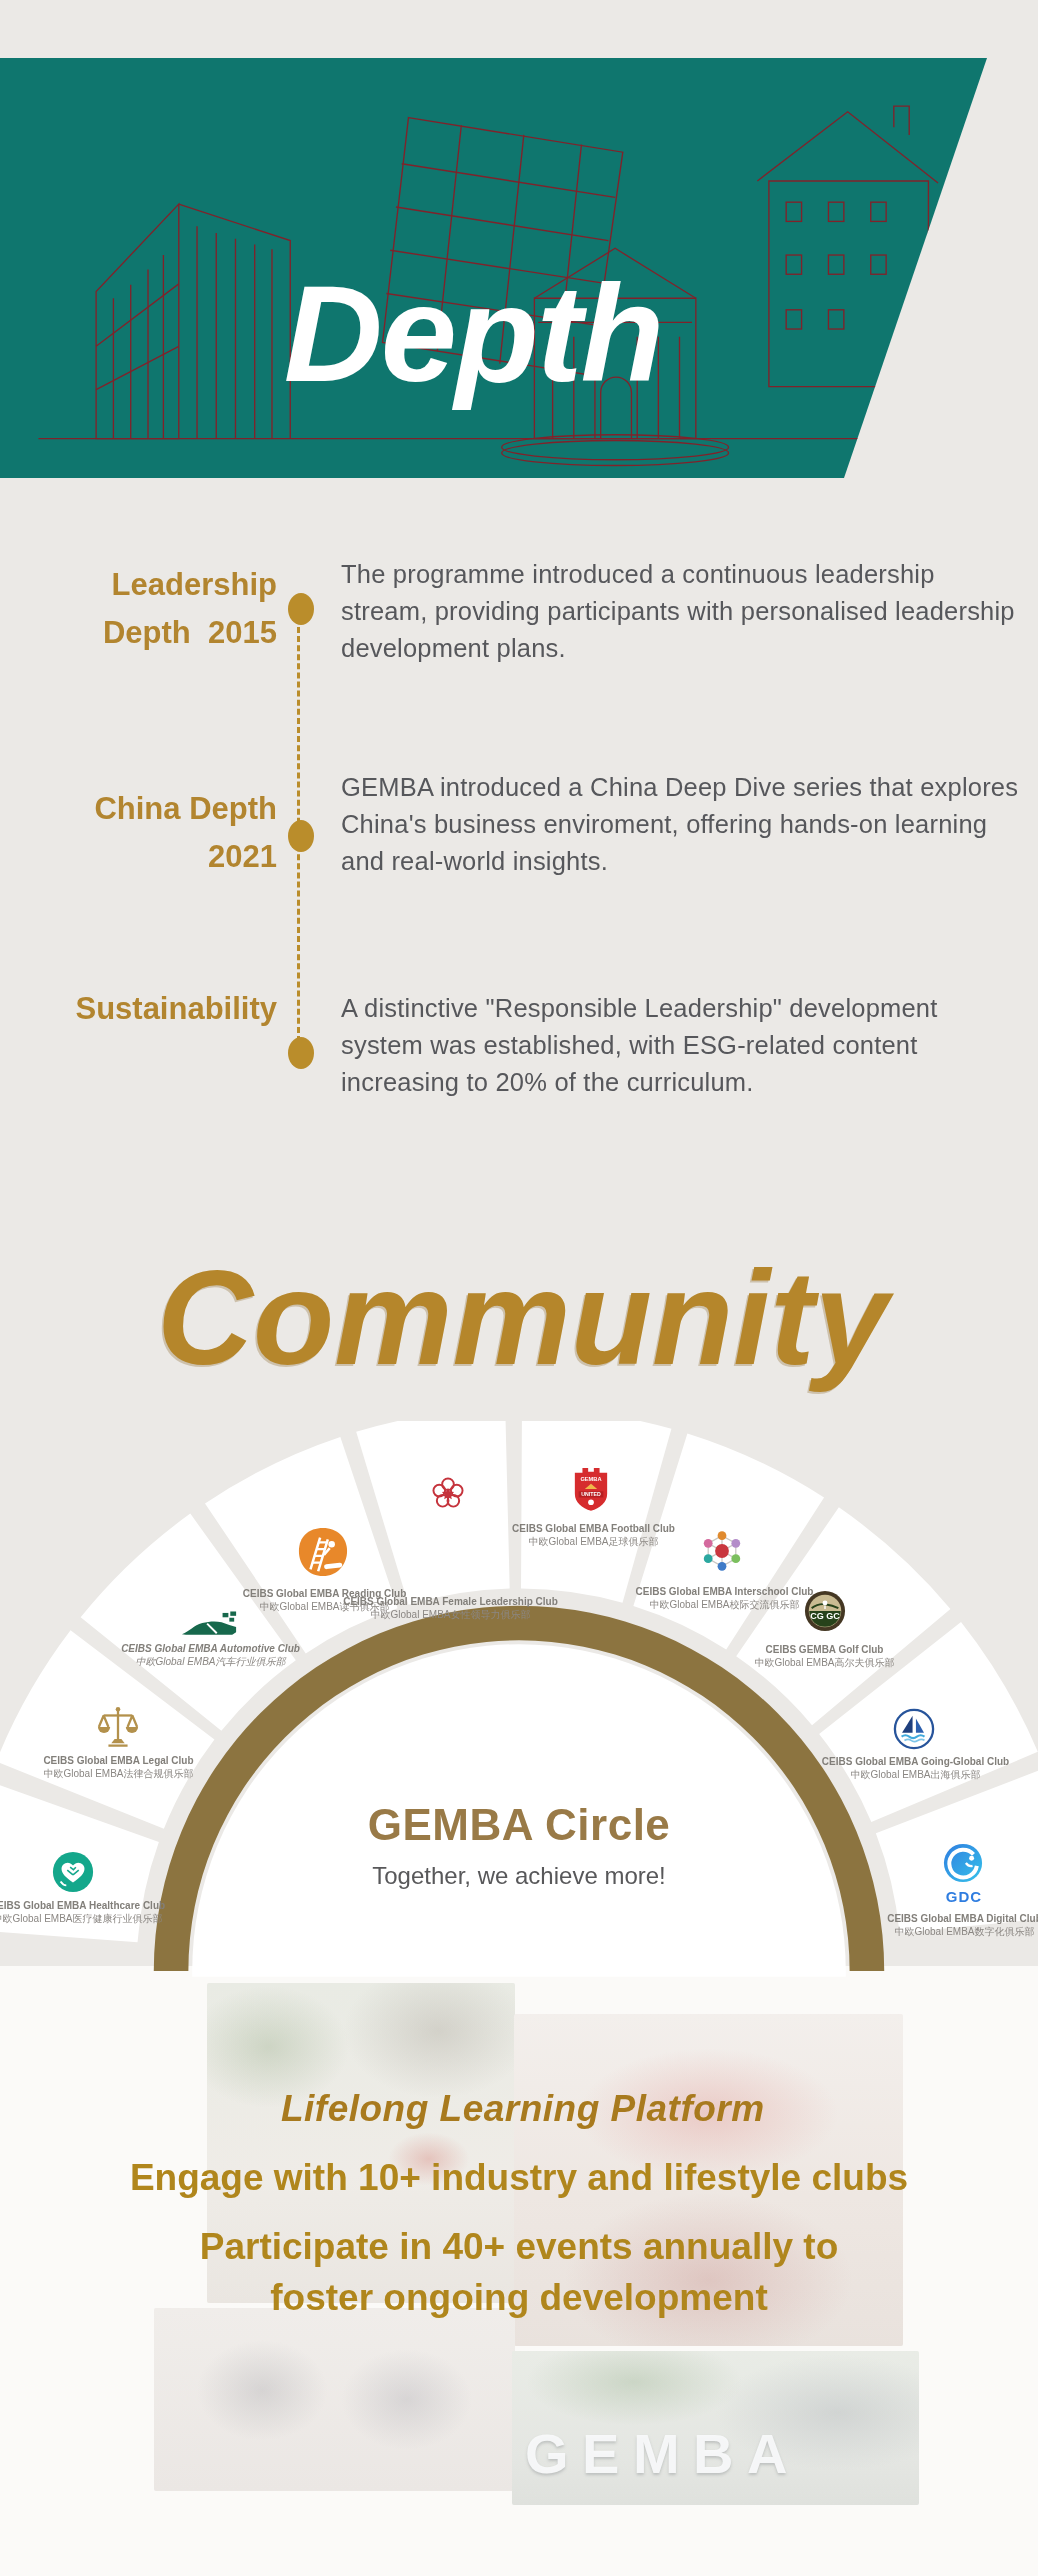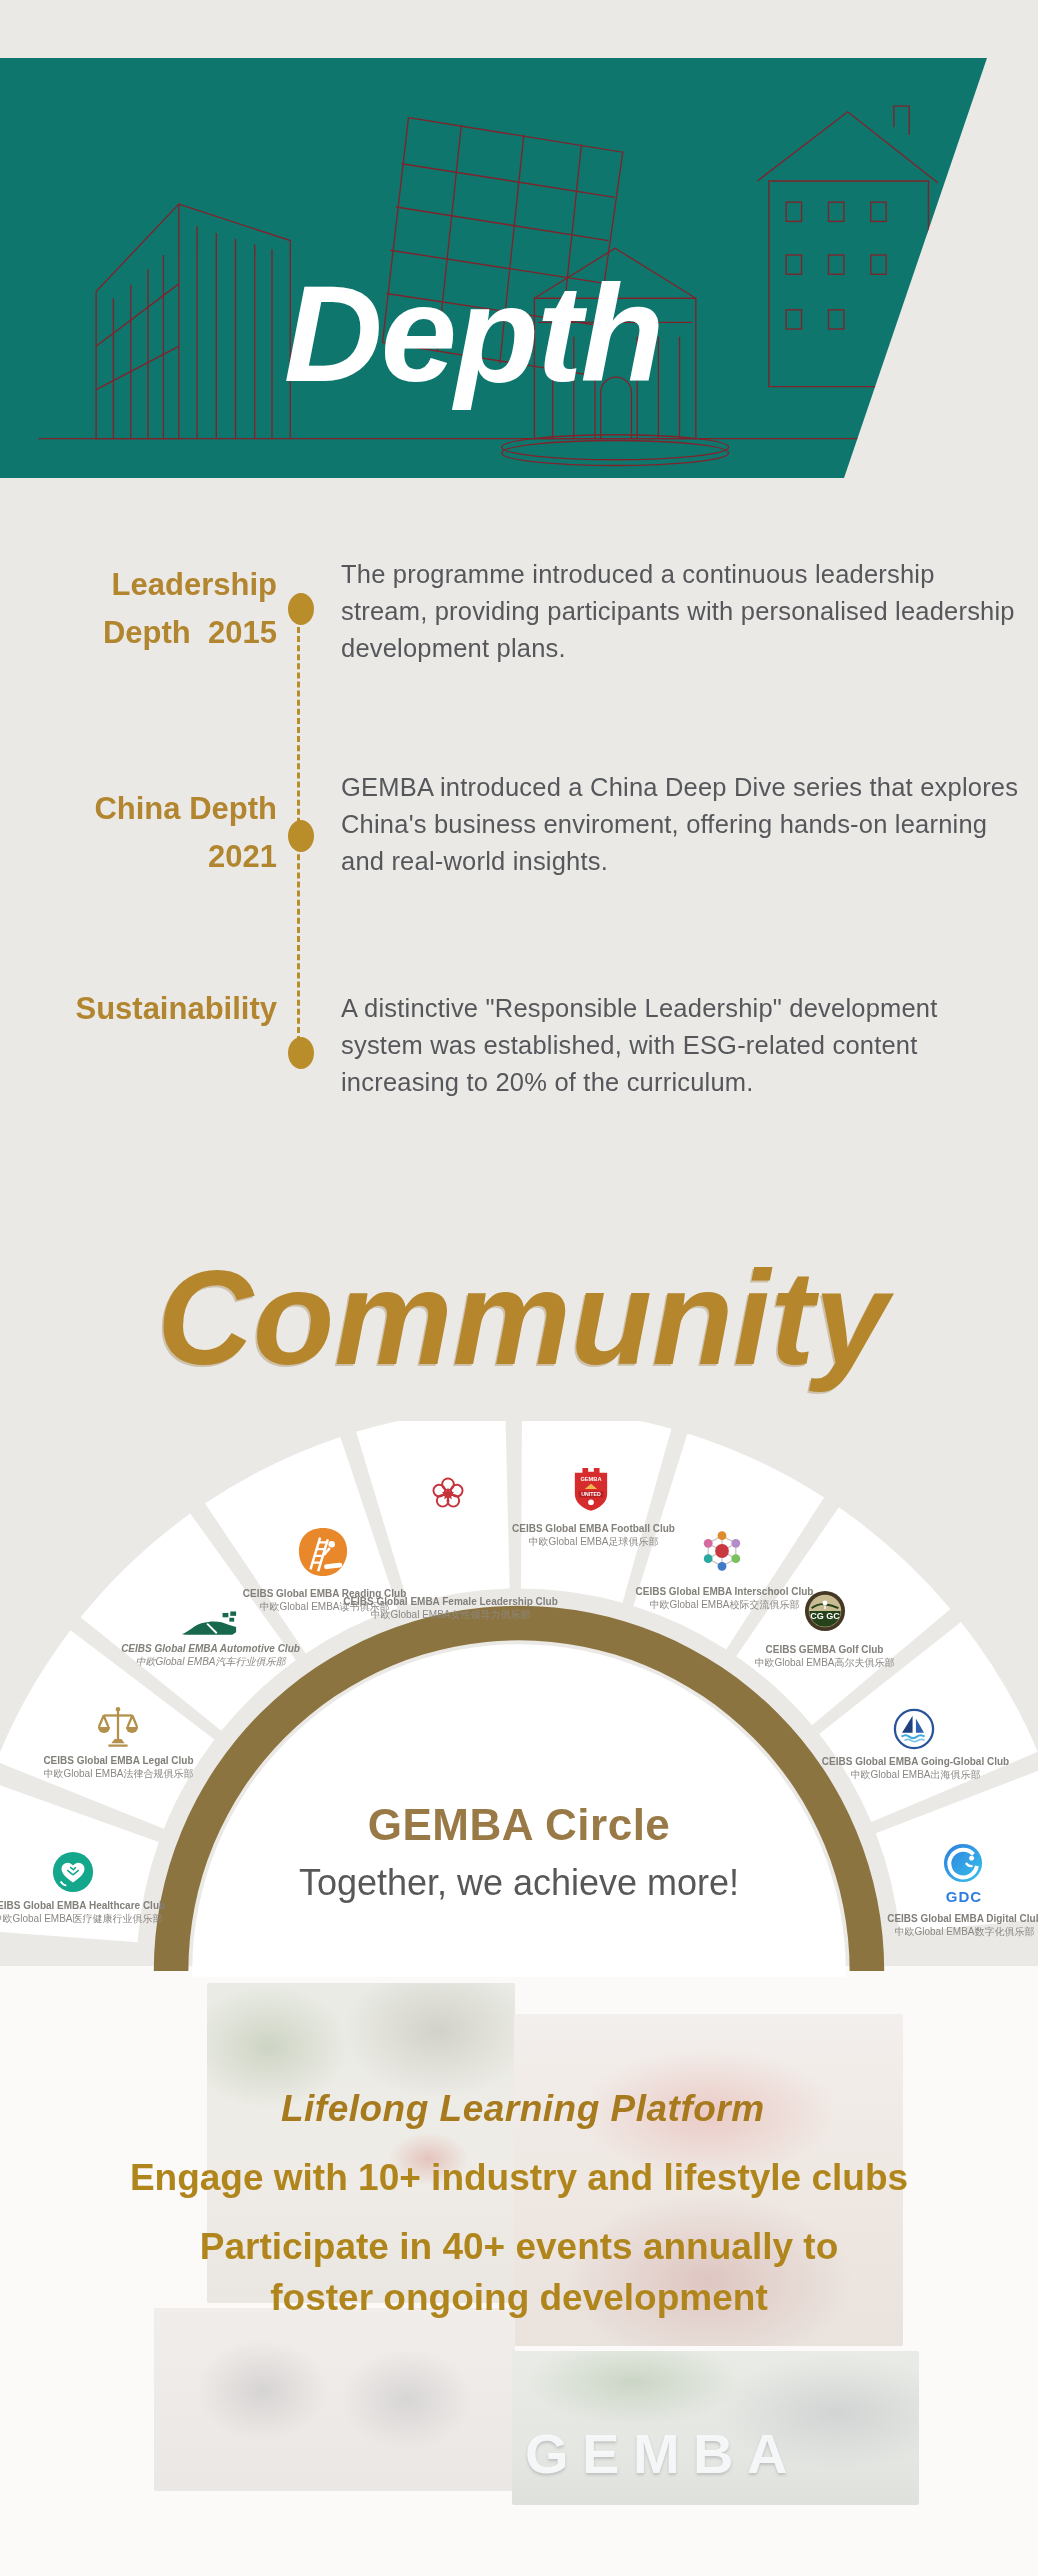--- a/index.html
+++ b/index.html
@@ -63,21 +63,21 @@
   .club-badge {
     position:absolute; transform:translateX(-50%); text-align:center;
     font-size:15px; font-weight:bold; color:#2f7de0; letter-spacing:1px;
   }
   .circle-title {
     position:absolute; left:0; right:0; top:1800px; text-align:center;
     font-size:44px; font-weight:bold; color:#997a47; letter-spacing:0.5px;
   }
   .circle-sub {
     position:absolute; left:0; right:0; top:1862px; text-align:center;
-    font-size:36px; color:#58585a;
+    font-size:24px; color:#58585a;
   }
 
   
   .photo { position:absolute; border-radius:1.9px; }
   .photo-1 { left:207px; top:1983px; width:308px; height:320px;
     background:
       radial-gradient(115px 87px at 20% 20%, rgba(150,170,135,.35), rgba(0,0,0,0) 70%),
       radial-gradient(135px 96px at 75% 15%, rgba(175,170,160,.4), rgba(0,0,0,0) 70%),
       radial-gradient(58px 38px at 72% 55%, rgba(210,120,110,.35), rgba(0,0,0,0) 70%),
       linear-gradient(180deg,#e9ebe4,#efece7 60%,#eae6e1); }

